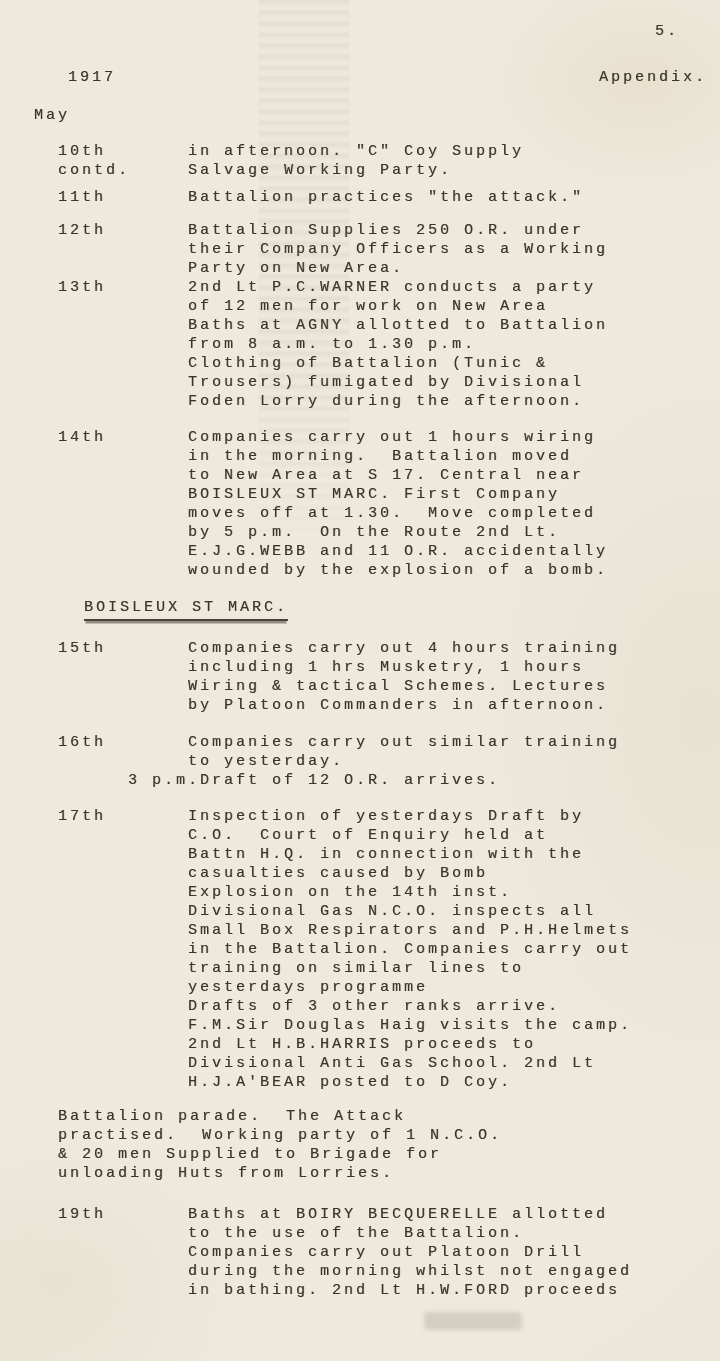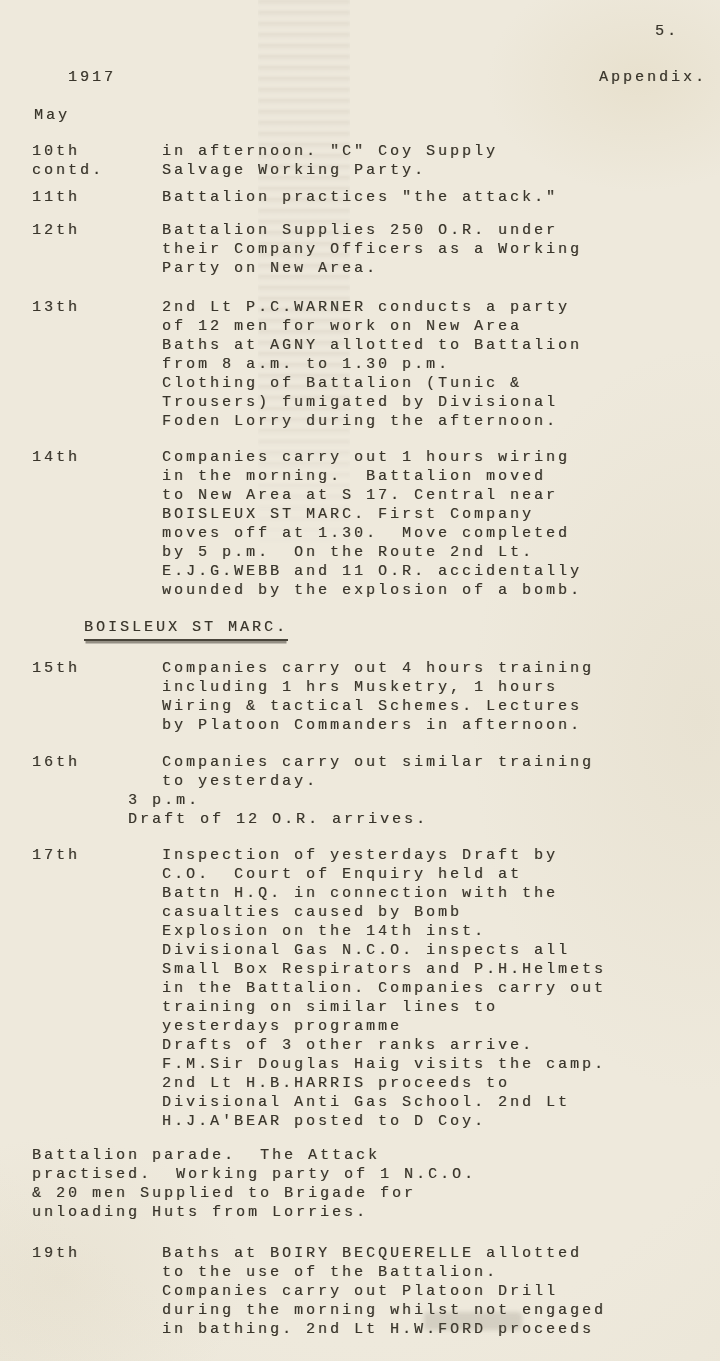--- a/index.html
+++ b/index.html
@@ -52,24 +52,24 @@
     margin-top: 27px;
     display: flex;
     justify-content: space-between;
     padding-left: 68px;
     padding-right: 13px;
   }
   .month-row {
     margin-top: 19px;
     padding-left: 34px;
   }
-  .row { display: flex; padding-left: 32px; }
+  .row { display: flex; padding-left: 58px; }
   .date-cell { width: 130px; flex-shrink: 0; white-space: pre-wrap; }
   .text-cell { white-space: pre-wrap; }
-  .time-row { padding-left: 128px; flex-direction: column; }
+  .time-row { padding-left: 128px; }
   .time-cell { width: 72px; flex-shrink: 0; }
   .loc-heading-row { padding-left: 84px; }
   .loc-heading {
     display: inline-block;
     border-bottom: 2px solid rgba(57,53,43,0.92);
     box-shadow: 0 4px 0 -1.5px rgba(57,53,43,0.5);
     padding-bottom: 2px;
   }
 </style>
 </head>
@@ -99,21 +99,21 @@
     <div class="text-cell">Battalion practices "the attack."</div>
   </div>
 
   <div class="row" style="margin-top:14px">
     <div class="date-cell">12th</div>
     <div class="text-cell">Battalion Supplies 250 O.R. under
 their Company Officers as a Working
 Party on New Area.</div>
   </div>
 
-  <div class="row" style="margin-top:20px">
+  <div class="row" style="">
     <div class="date-cell">13th</div>
     <div class="text-cell">2nd Lt P.C.WARNER conducts a party
 of 12 men for work on New Area
 Baths at AGNY allotted to Battalion
 from 8 a.m. to 1.30 p.m.
 Clothing of Battalion (Tunic &amp;
 Trousers) fumigated by Divisional
 Foden Lorry during the afternoon.</div>
   </div>
 

